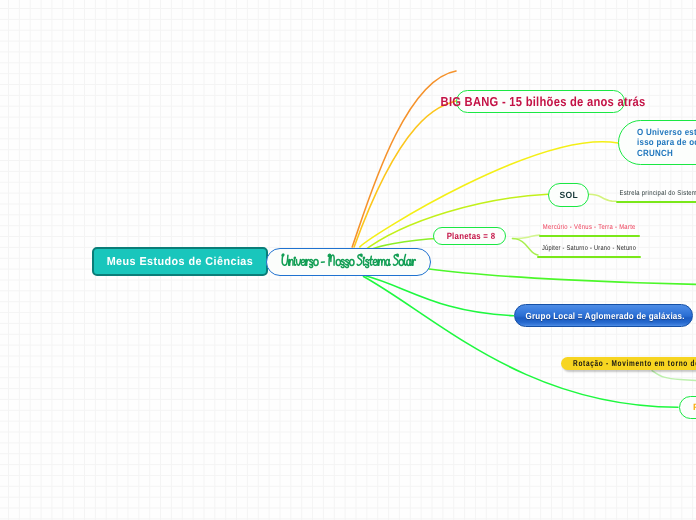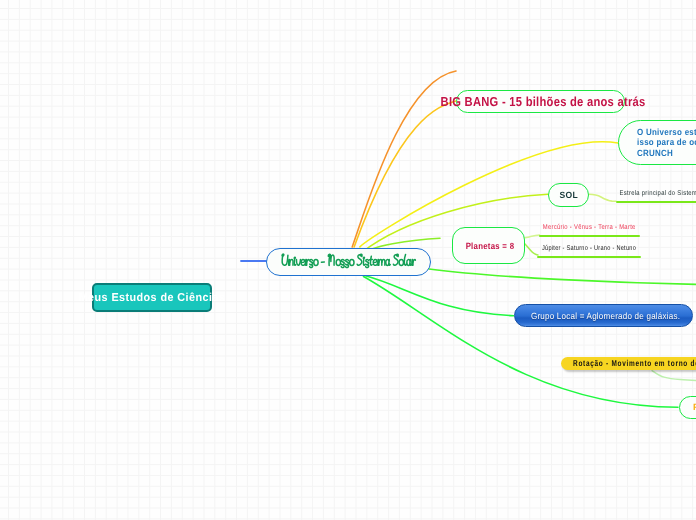--- a/index.html
+++ b/index.html
@@ -15,23 +15,23 @@
     background-position:8px 8px;
   }
   svg.links{position:absolute;left:0;top:0;width:696px;height:520px;overflow:visible;}
   .node{position:absolute;box-sizing:border-box;display:flex;align-items:center;
         justify-content:center;white-space:nowrap;}
 
   
   .node span{display:inline-block;transform-origin:center center;}
 
   
-  #n-root{left:92px;top:247px;width:120px;height:29px;
+  #n-root{left:92px;top:247px;width:176px;height:29px;
      background:#19c6bc;border:2px solid #0a7d78;border-radius:5px;
-     color:#ffffff;font-size:11.5px;font-weight:bold;margin-top:36px;}
+     color:#ffffff;font-size:11.5px;font-weight:bold;}
   #n-root span{transform:scaleX(0.94);letter-spacing:0.45px;}
 
   
   #n-topic{left:266px;top:247.5px;width:165px;height:28px;
      background:#fbfdfb;border:1.9px solid #1f72d0;border-radius:14px;
      color:#129e54;font-size:13px;font-family:"DejaVu Serif",serif;font-style:italic;}
   #n-topic{padding:0;overflow:visible;}
   #n-topic .scripttext{position:absolute;left:-1.5px;top:-1.5px;}
   #n-topic .sr{position:absolute;width:1px;height:1px;overflow:hidden;clip:rect(0 0 0 0);
      white-space:nowrap;color:transparent;}
@@ -43,21 +43,21 @@
   #n-n1 span{transform:scaleX(0.886);letter-spacing:0.3px;margin-left:6px;}
   #n-n2{left:456px;top:90px;width:169px;height:23px;color:#c41346;
      font-size:13px;font-weight:bold;}
   #n-n2 span{transform:scaleX(0.861);letter-spacing:0.3px;margin-left:5px;}
   #n-n3{left:618px;top:120px;width:110px;height:45px;border-radius:23px;color:#1f76bd;
      font-size:9px;font-weight:bold;display:block;padding:5.5px 0 0 17.5px;line-height:10.8px;}
   #n-n3 span{display:block;transform:scaleX(0.885);transform-origin:left center;letter-spacing:0.3px;}
   #n-sol{left:548px;top:183px;width:41px;height:24px;color:#17393a;
      font-size:9px;font-weight:bold;justify-content:center;}
   #n-sol span{transform:scaleX(0.95);letter-spacing:0.4px;}
-  #n-planetas{left:452px;top:227px;width:73px;height:37px;color:#c41346;
+  #n-planetas{left:433px;top:227px;width:73px;height:18px;color:#c41346;
      font-size:9px;font-weight:bold;}
   #n-planetas span{transform:scaleX(0.87);letter-spacing:0.3px;margin-left:3px;}
   #n-rot2{left:679px;top:395.7px;width:80px;height:23px;color:#f9ae14;
      font-size:9px;font-weight:bold;justify-content:flex-start;padding-left:13px;}
 
   
   .uline{display:block;}
   .uline .t{font-size:7px;display:block;white-space:nowrap;
             transform:scaleX(0.84);transform-origin:left center;letter-spacing:0.35px;}
   .uline .l{height:2.2px;display:block;background:#7ae81a;border-radius:1px;}
@@ -66,21 +66,21 @@
   #n-estrela .l{width:120px;}
   #n-mercurio{left:538.8px;top:224px;width:102px;color:#ee3a56;}
   #n-mercurio .t{padding:0 0 4px 4.4px;}
   #n-mercurio .l{width:101.5px;}
   #n-jupiter{left:537.3px;top:244.7px;width:104px;color:#1b1b1b;}
   #n-jupiter .t{padding:0 0 4.2px 6.2px;transform:scaleX(0.80);}
   #n-jupiter .l{width:104px;}
 
   
   #n-grupo{left:514px;top:304px;width:179px;height:23px;border-radius:12px;
-     color:#ffffff;font-size:9px;font-weight:normal;
+     color:#ffffff;font-size:9px;font-weight:bold;
      background:linear-gradient(to bottom,#4e8ce5 0%,#3e80e0 22%,#2a6ed3 52%,#1c5cc2 62%,#2568cd 82%,#3d7ddc 94%,#5090e7 100%);
      border:1.1px solid #1550a6;}
   #n-grupo span{transform:scaleX(0.893);letter-spacing:0.25px;margin-left:4px;
      text-shadow:0 1px 1px rgba(0,0,0,.35);}
 
   
   #n-rotacao{left:561px;top:356.5px;width:152px;height:13px;border-radius:7px;
      color:#141414;font-size:8.5px;font-weight:bold;background:#f7d521;
      box-shadow:1.5px 2px 2px rgba(0,0,0,.22);justify-content:flex-start;padding-left:11.6px;}
   #n-rotacao span{transform:scaleX(0.76);transform-origin:left center;letter-spacing:0.95px;}

